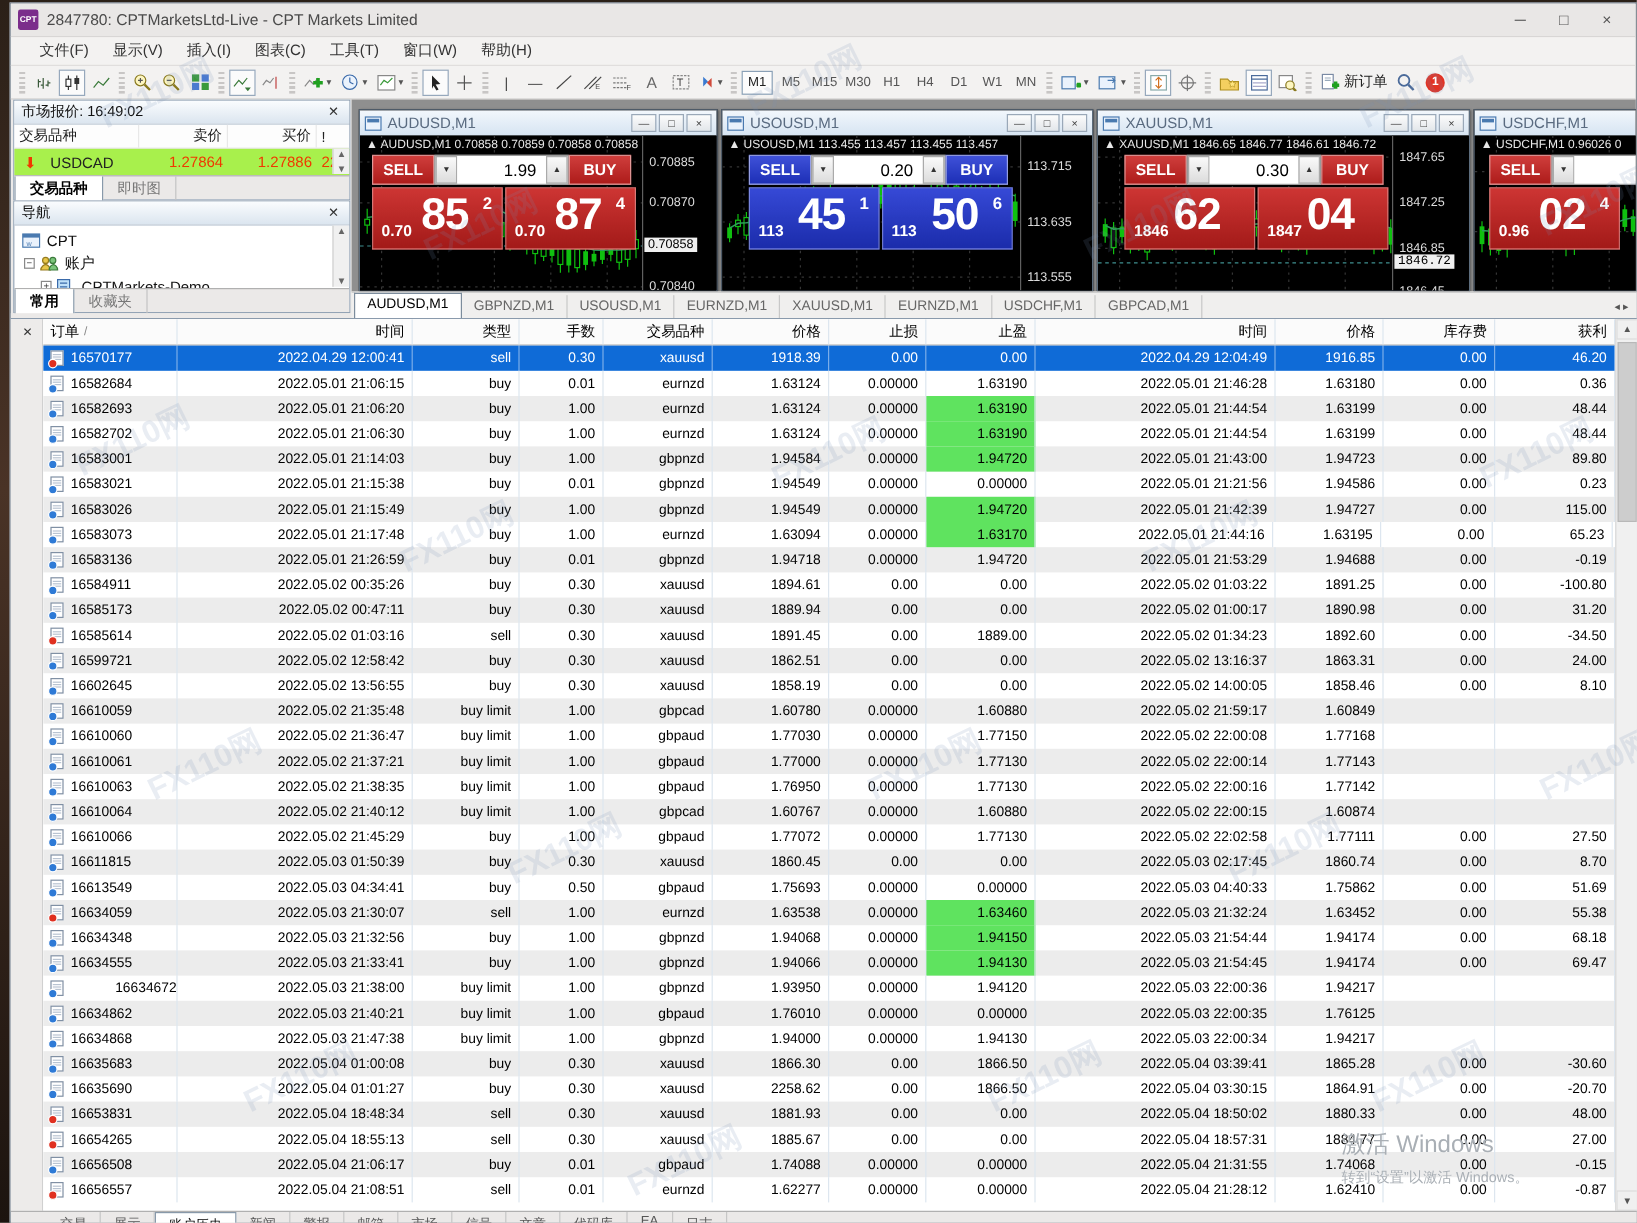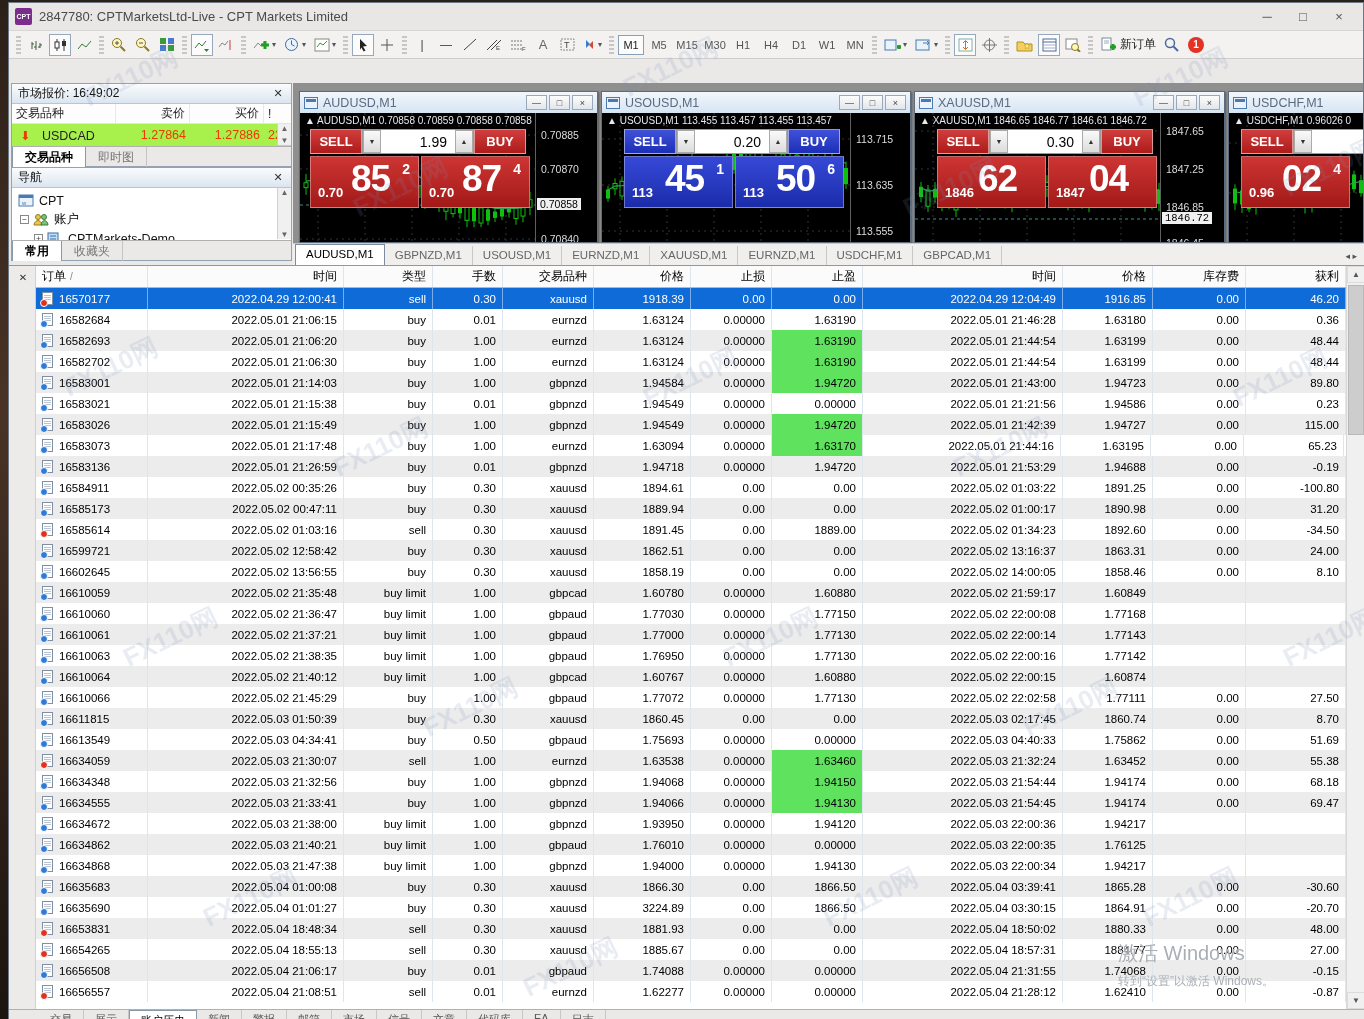--- a/index.html
+++ b/index.html
@@ -117,20 +117,29 @@
   <div class="titlebar">
     <span class="logo">CPT</span>
     <span class="title">2847780: CPTMarketsLtd-Live - CPT Markets Limited</span>
     <div class="winbtns">
       <span class="winbtn">─</span>
       <span class="winbtn">□</span>
       <span class="winbtn">×</span>
     </div>
   </div>
 
+  <div class="menubar" id="menubar">
+      <span class="menu-item">文件(F)</span>
+      <span class="menu-item">显示(V)</span>
+      <span class="menu-item">插入(I)</span>
+      <span class="menu-item">图表(C)</span>
+      <span class="menu-item">工具(T)</span>
+      <span class="menu-item">窗口(W)</span>
+      <span class="menu-item">帮助(H)</span>
+    </div>
 
   <div class="toolbar">
     <span class="grip"></span>
     <span class="tbtn">
         <svg width="15" height="14">
           <path d="M3 11V4M3 6h2M7 12V3M5 9h2M11 10V5M11 7h2M9 9h2" stroke="#3a5a3a" fill="none"></path>
         </svg>
       </span>
     <span class="tbtn on">
         <svg width="15" height="14">
@@ -1372,21 +1381,21 @@
           <div class="c" style="width: 91px;">gbpnzd</div>
           <div class="c" style="width: 97px;">1.94066</div>
           <div class="c" style="width: 81px;">0.00000</div>
           <div class="c g" style="width: 91px;">1.94130</div>
           <div class="c" style="width: 200px;">2022.05.03 21:54:45</div>
           <div class="c" style="width: 90px;">1.94174</div>
           <div class="c" style="width: 93px;">0.00</div>
           <div class="c" style="width: 100px;">69.47</div>
         </div>
         <div class="t-row">
-          <div class="c" style="width: 112px;">
+          <div class="c" style="width: 112px; gap: 37px;">
             <span class="doc">
               <span class="dot blue"></span>
             </span>
             <span>16634672</span>
           </div>
           <div class="c" style="width: 196px;">2022.05.03 21:38:00</div>
           <div class="c" style="width: 89px;">buy limit</div>
           <div class="c" style="width: 70px;">1.00</div>
           <div class="c" style="width: 91px;">gbpnzd</div>
           <div class="c" style="width: 97px;">1.93950</div>
@@ -1458,21 +1467,21 @@
           <div class="c" style="width: 112px;">
             <span class="doc">
               <span class="dot blue"></span>
             </span>
             <span>16635690</span>
           </div>
           <div class="c" style="width: 196px;">2022.05.04 01:01:27</div>
           <div class="c" style="width: 89px;">buy</div>
           <div class="c" style="width: 70px;">0.30</div>
           <div class="c" style="width: 91px;">xauusd</div>
-          <div class="c" style="width: 97px;">3224.89</div>
+          <div class="c" style="width: 97px;">2258.62</div>
           <div class="c" style="width: 81px;">0.00</div>
           <div class="c" style="width: 91px;">1866.50</div>
           <div class="c" style="width: 200px;">2022.05.04 03:30:15</div>
           <div class="c" style="width: 90px;">1864.91</div>
           <div class="c" style="width: 93px;">0.00</div>
           <div class="c" style="width: 100px;">-20.70</div>
         </div>
         <div class="t-row alt">
           <div class="c" style="width: 112px;">
             <span class="doc">

